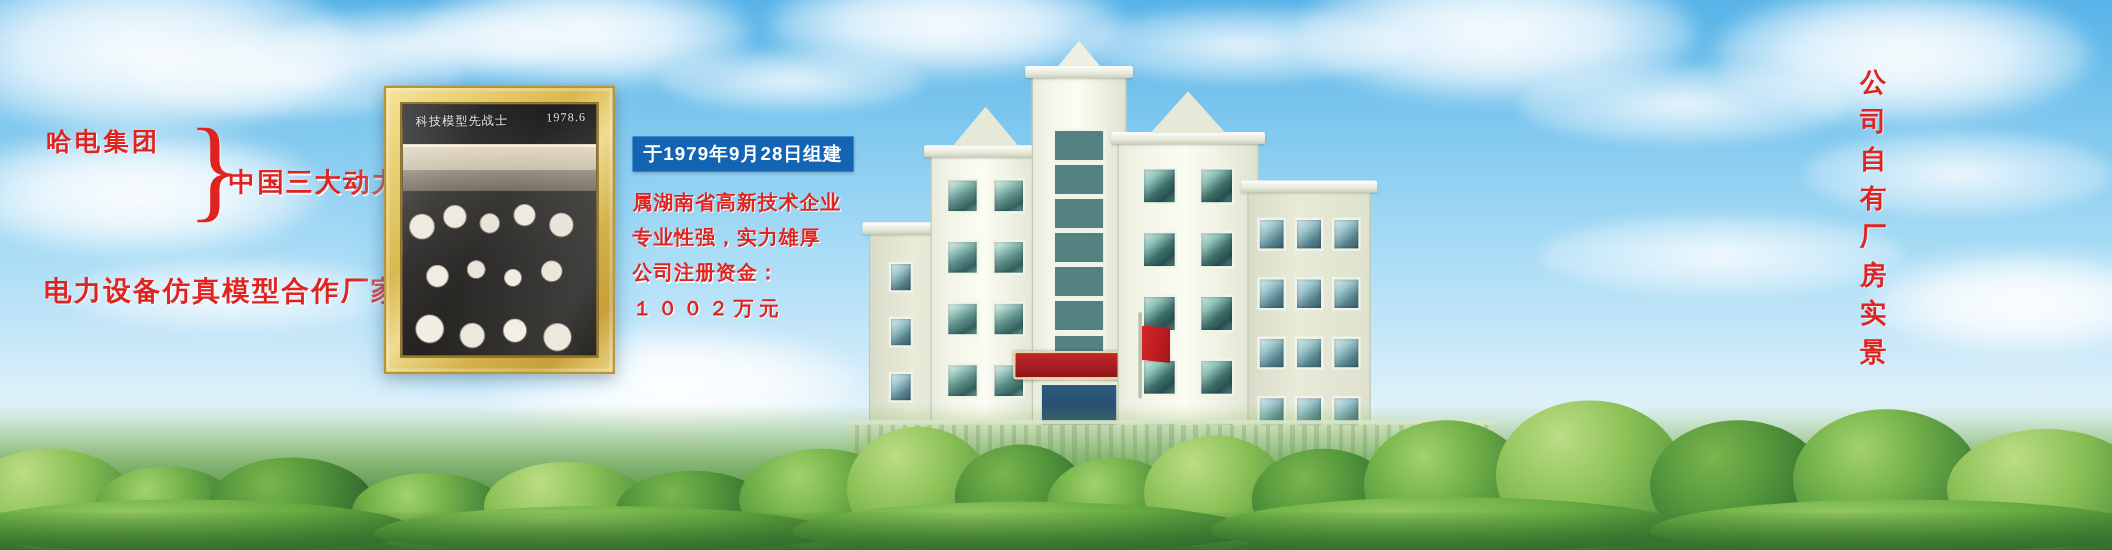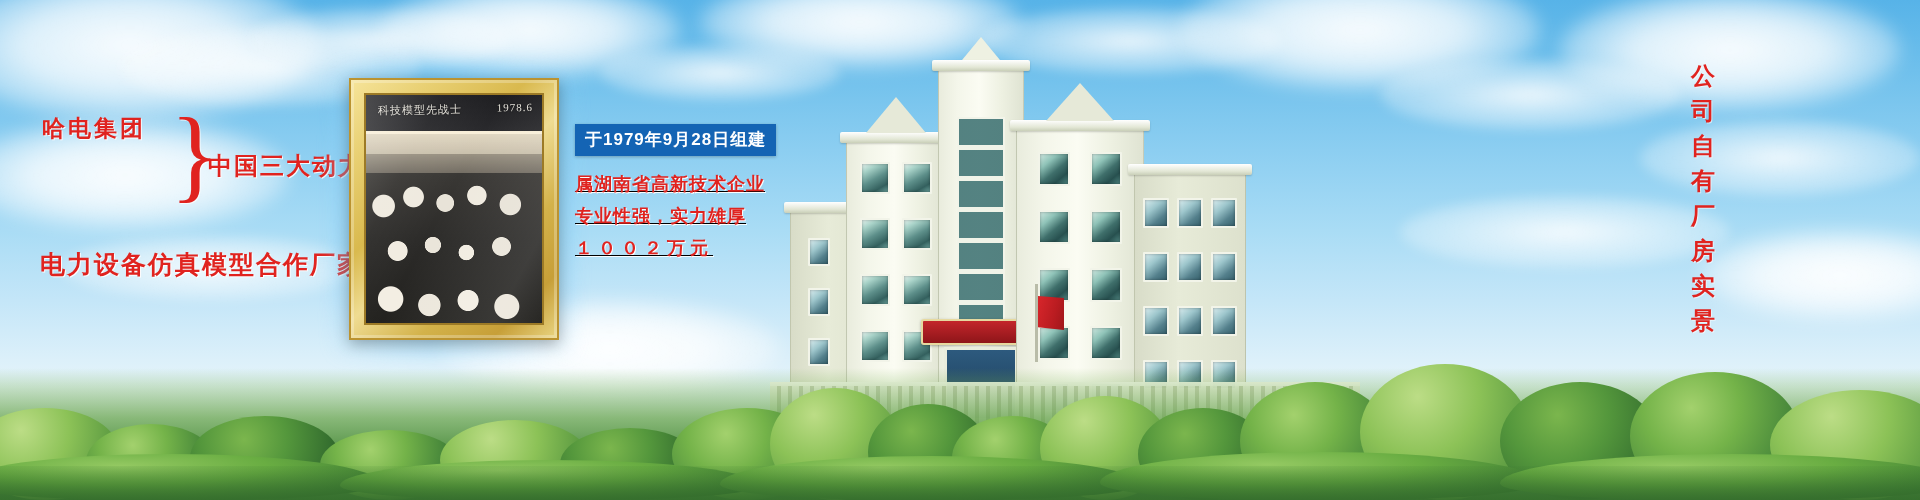--- a/index.html
+++ b/index.html
@@ -264,21 +264,21 @@
     font-size:34px;vertical-align:top;
     font-family:"Liberation Serif","DejaVu Serif",serif;
   }
   .badge{
     display:inline-block;margin-top:6px;
     background:#1464b4;color:#fff;
     font-size:17px;font-weight:bold;letter-spacing:1px;
     padding:4px 10px 5px 10px;white-space:nowrap;
     box-shadow:0 1px 3px rgba(0,0,0,.25);
   }
-  .mid-lines{margin-top:12px;text-decoration:underline;}
+  .mid-lines{margin-top:12px;}
   .mid-lines div{
     font-size:18px;font-weight:bold;color:#e0231f;letter-spacing:1px;
     line-height:32px;white-space:nowrap;
     text-shadow:1px 1px 0 rgba(255,255,255,.92);
   }
   .mid-lines div.wide{letter-spacing:5px;}
 
   
   .vert{
     position:absolute;right:195px;top:58px;
@@ -475,20 +475,21 @@
       </div>
       <div class="photo-gloss"></div>
     </div>
   </div>
 
   <div class="mid">
     <div class="badge">于1979年9月28日组建</div>
     <div class="mid-lines">
       <div>属湖南省高新技术企业</div>
       <div>专业性强，实力雄厚</div>
+      <div>公司注册资金：</div>
       <div class="wide">１００２万元</div>
     </div>
   </div>
 
   <div class="vert">
     <span>公</span>
     <span>司</span>
     <span>自</span>
     <span>有</span>
     <span>厂</span>

